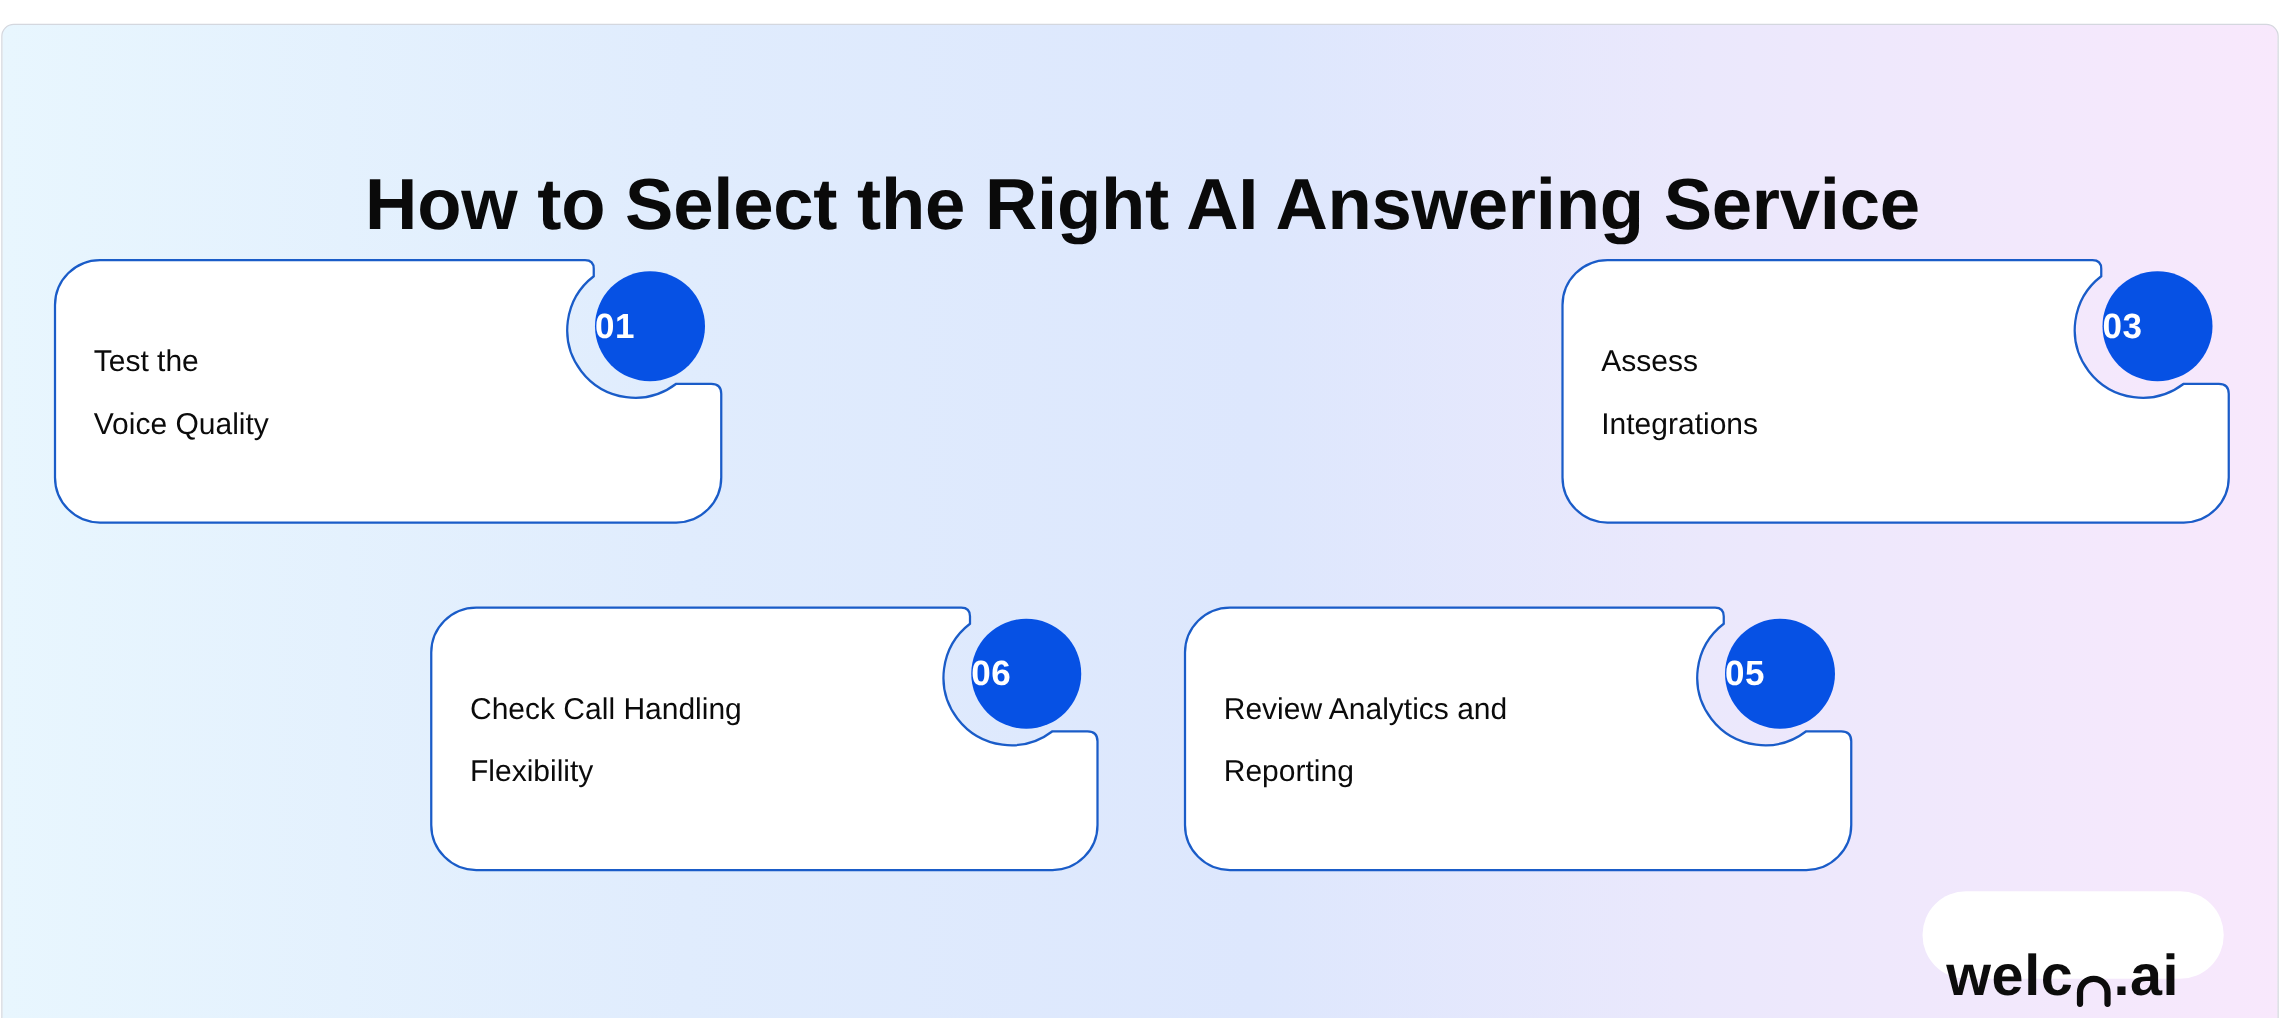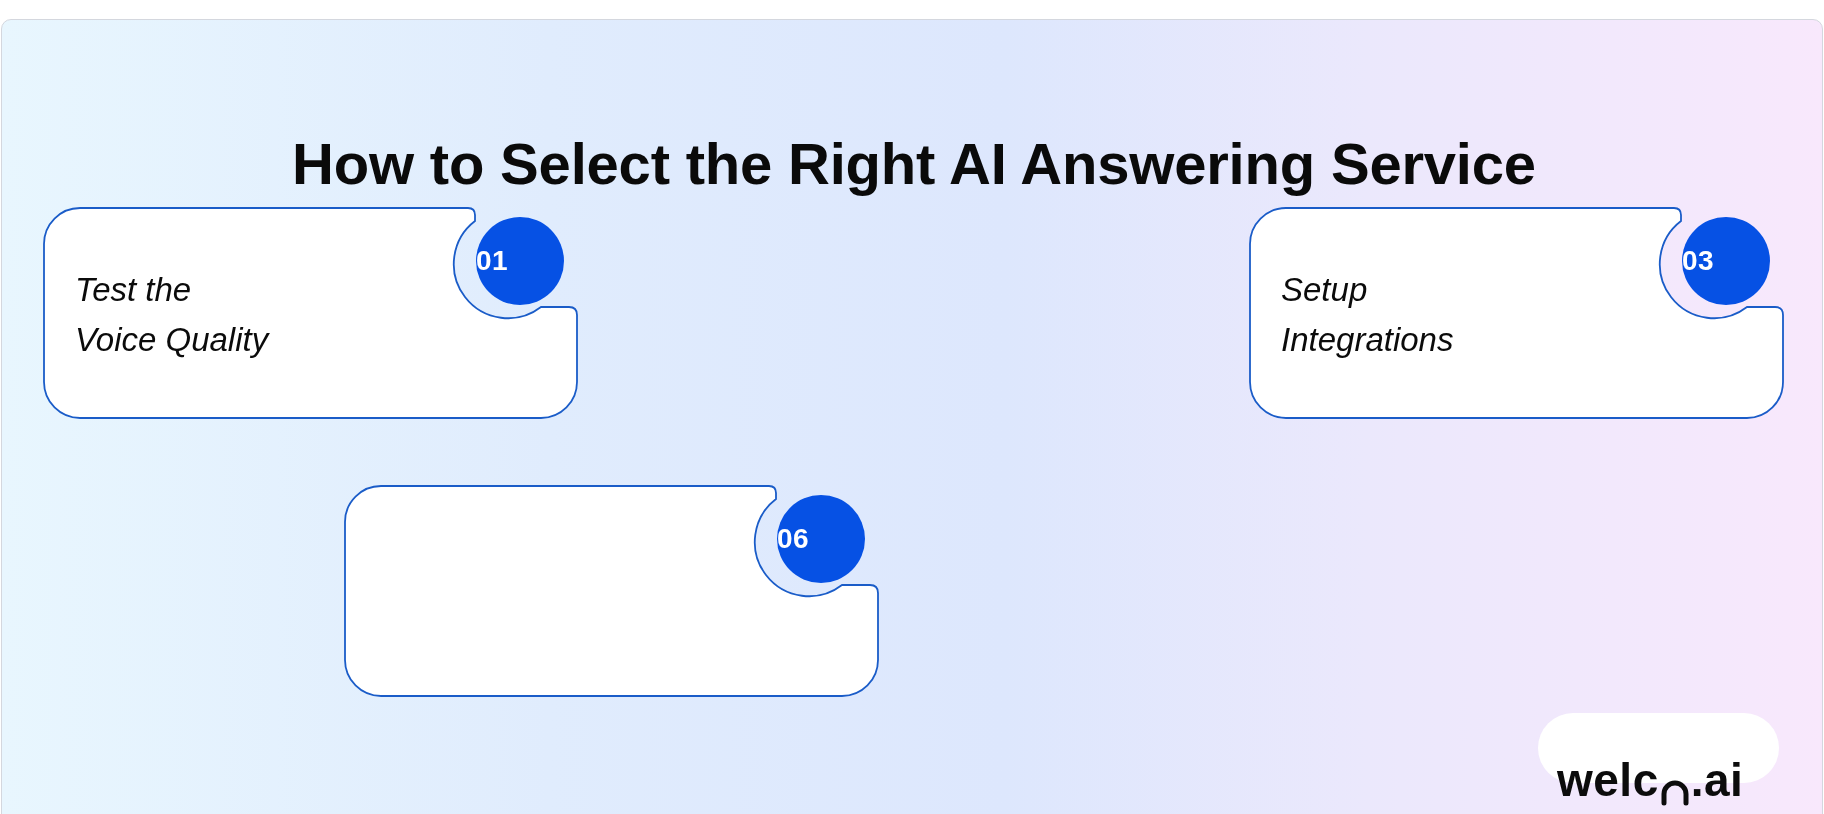--- a/index.html
+++ b/index.html
@@ -44,25 +44,24 @@
       left: 0;
       top: 0;
       width: 535px;
       height: 212px;
       overflow: visible;
     }
     .card .label {
       position: absolute;
       left: 32px;
       top: 58px;
-      font-size: 33px;
+      font-size: 24px;
       line-height: 50px;
       color: #0b0b0b;
       white-space: pre-line;
-      font-style: italic;
     }
     .card .badge {
       position: absolute;
       left: 433px;
       top: 10px;
       width: 88px;
       height: 88px;
       border-radius: 50%;
       background: #0651e4;
       color: #ffffff;
@@ -120,31 +119,41 @@
     <div class="label">Test the
 Voice Quality</div>
   </div>
 
 
   <div class="card" style="left:1247px; top:187px;padding-left:24px;">
     <svg class="outline" viewBox="0 0 535 212">
       <path d="M37 1 H425 Q432 1 432 8 V14 A50 50 0 0 0 498 100 H526 Q534 100 534 108 V175 A36 36 0 0 1 498 211 H37 A36 36 0 0 1 1 175 V37 A36 36 0 0 1 37 1 Z" fill="#ffffff" stroke="#1a5cc8" stroke-width="1.8"></path>
     </svg>
     <div class="badge">03</div>
-    <div class="label">Setup
+    <div class="label">Assess
 Integrations</div>
   </div>
 
   <div class="card" style="left:342px; top:465px;">
     <svg class="outline" viewBox="0 0 535 212">
       <path d="M37 1 H425 Q432 1 432 8 V14 A50 50 0 0 0 498 100 H526 Q534 100 534 108 V175 A36 36 0 0 1 498 211 H37 A36 36 0 0 1 1 175 V37 A36 36 0 0 1 37 1 Z" fill="#ffffff" stroke="#1a5cc8" stroke-width="1.8"></path>
     </svg>
     <div class="badge">06</div>
+    <div class="label">Check Call Handling
+Flexibility</div>
   </div>
 
+  <div class="card" style="left:945px; top:465px;">
+    <svg class="outline" viewBox="0 0 535 212">
+      <path d="M37 1 H425 Q432 1 432 8 V14 A50 50 0 0 0 498 100 H526 Q534 100 534 108 V175 A36 36 0 0 1 498 211 H37 A36 36 0 0 1 1 175 V37 A36 36 0 0 1 37 1 Z" fill="#ffffff" stroke="#1a5cc8" stroke-width="1.8"></path>
+    </svg>
+    <div class="badge">05</div>
+    <div class="label">Review Analytics and
+Reporting</div>
+  </div>
 
   <div class="logo-pill">
     <div class="logo-text">
       <span>welc</span>
       <span class="o-glyph">
         <svg width="30" height="34" viewBox="0 0 30 34">
           <path d="M4 28 V19 A11 11 0 0 1 26 19 V28" fill="none" stroke="#0c0c0c" stroke-width="5" stroke-linecap="round"></path>
         </svg>
       </span>
       <span>.ai</span>

